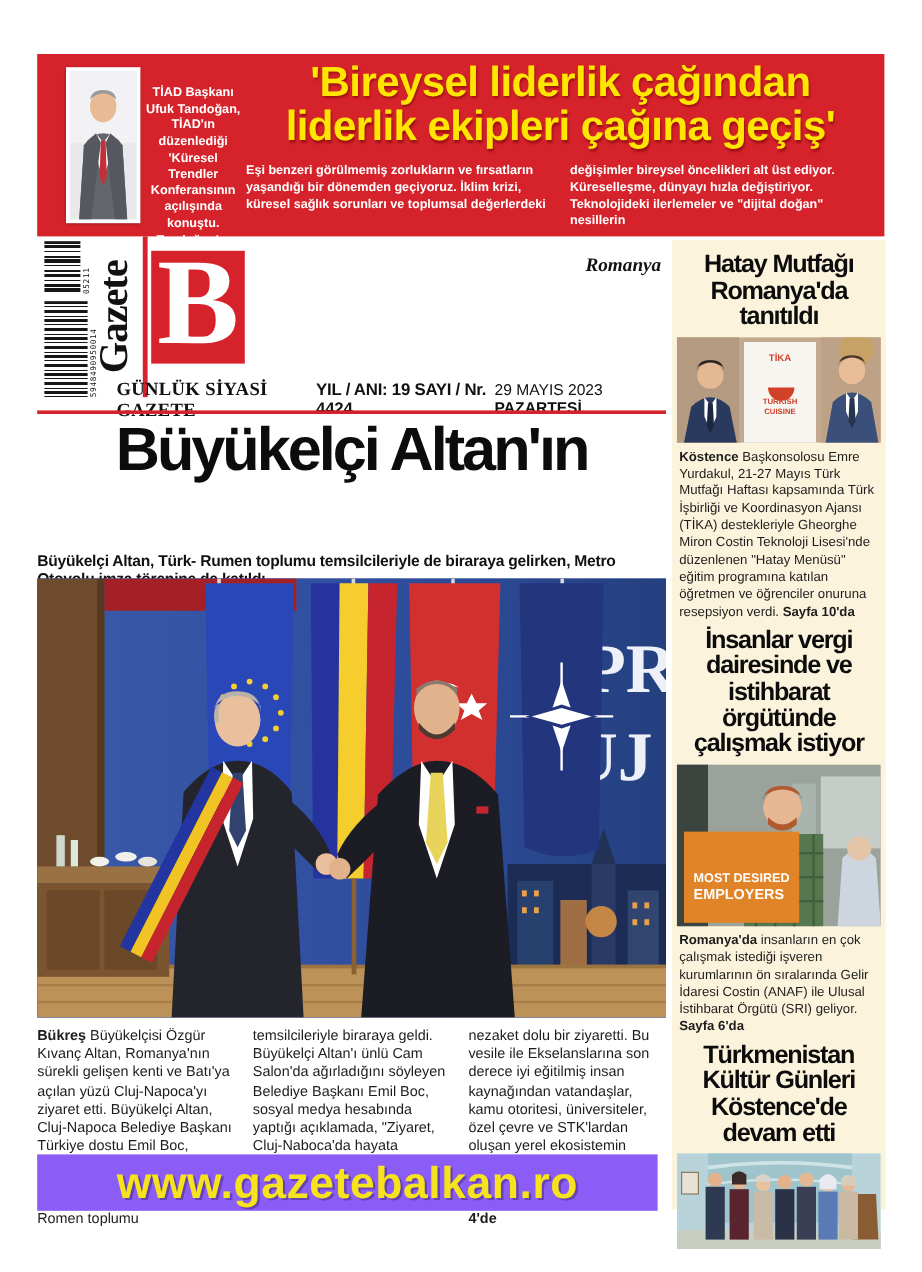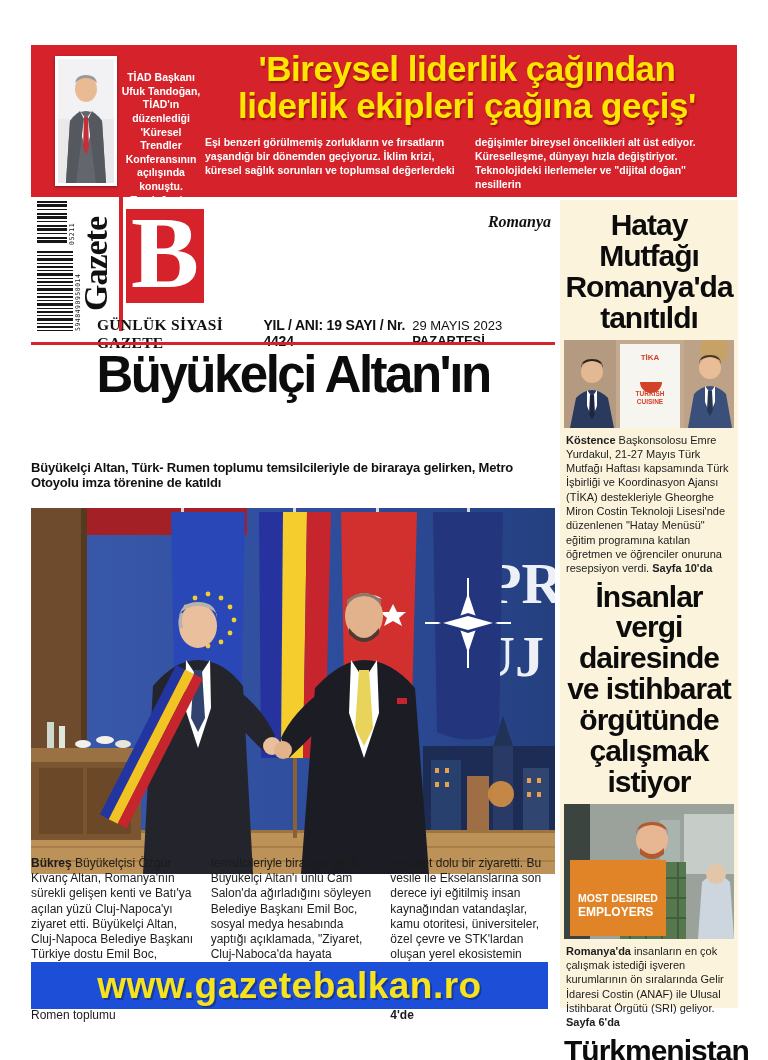--- a/index.html
+++ b/index.html
@@ -33,33 +33,33 @@
   .mast-row { position:absolute; left:66px; right:2px; top:119px; display:flex; justify-content:space-between; align-items:baseline; }
   .tagline { font-family:"Liberation Serif", serif; font-weight:700; font-size:15.5px; letter-spacing:.3px; color:#111; }
   .issue { font-weight:700; font-size:14px; color:#111; letter-spacing:-0.2px; }
   .date-wrap { font-size:13px; color:#111; }
   .date-day { font-weight:900; }
   .mast-rule { position:absolute; left:0; right:0; top:145px; height:3px; background:#d6232b; }
 
   
   .lead-headline { position:absolute; left:26px; top:349px; width:534px; text-align:center; font-weight:900; font-size:51px; line-height:1.02; letter-spacing:-2.5px; color:#0c0c0c; }
   .lead-subhead { position:absolute; left:31px; top:460px; width:524px; font-size:13px; font-weight:700; letter-spacing:-0.2px; color:#111; }
-  .lead-photo { position:absolute; left:31px; top:508px; width:524px; height:366px; background:#31519f; }
+  .lead-photo { position:absolute; left:31px; top:482px; width:524px; height:366px; background:#31519f; }
   .lead-photo svg { display:block; width:524px; height:366px; }
   .lead-body { position:absolute; left:31px; top:856px; width:524px; display:flex; gap:15px; }
   .lead-col { flex:1; font-size:12px; line-height:1.27; color:#1c1c1c; }
 
   
-  .footer-bar { position:absolute; left:31px; top:962px; width:517px; height:47px; background:#1d4ed8; display:flex; align-items:center; justify-content:center; }
+  .footer-bar { position:absolute; left:31px; top:962px; width:517px; height:47px; background:#8b5cf6; display:flex; align-items:center; justify-content:center; }
   .footer-url { color:#f6e31d; font-size:37px; font-weight:900; letter-spacing:.5px; text-shadow:2px 2px 0 rgba(0,0,0,.28); }
 
   
   .sidebar { position:absolute; left:560px; top:200px; width:178px; height:808px; background:#fcf3dc; padding:6px 4px 4px; }
   .sb-article { margin-bottom:6px; }
-  .sb-headline { font-weight:900; font-size:30px; line-height:1.03; letter-spacing:-1px; text-align:center; color:#0c0c0c; margin:4px 0 6px; }
+  .sb-headline { font-weight:900; font-size:21px; line-height:1.03; letter-spacing:-1px; text-align:center; color:#0c0c0c; margin:4px 0 6px; }
   .sb-photo { width:170px; margin:0 auto 5px; display:block; }
   .sb-body { font-size:11px; line-height:1.3; color:#1c1c1c; padding:0 2px; }
   .sb-body b { font-weight:900; }
 </style>
 </head>
 <body>
 
 <div class="page">
 
   <div class="top-banner">

